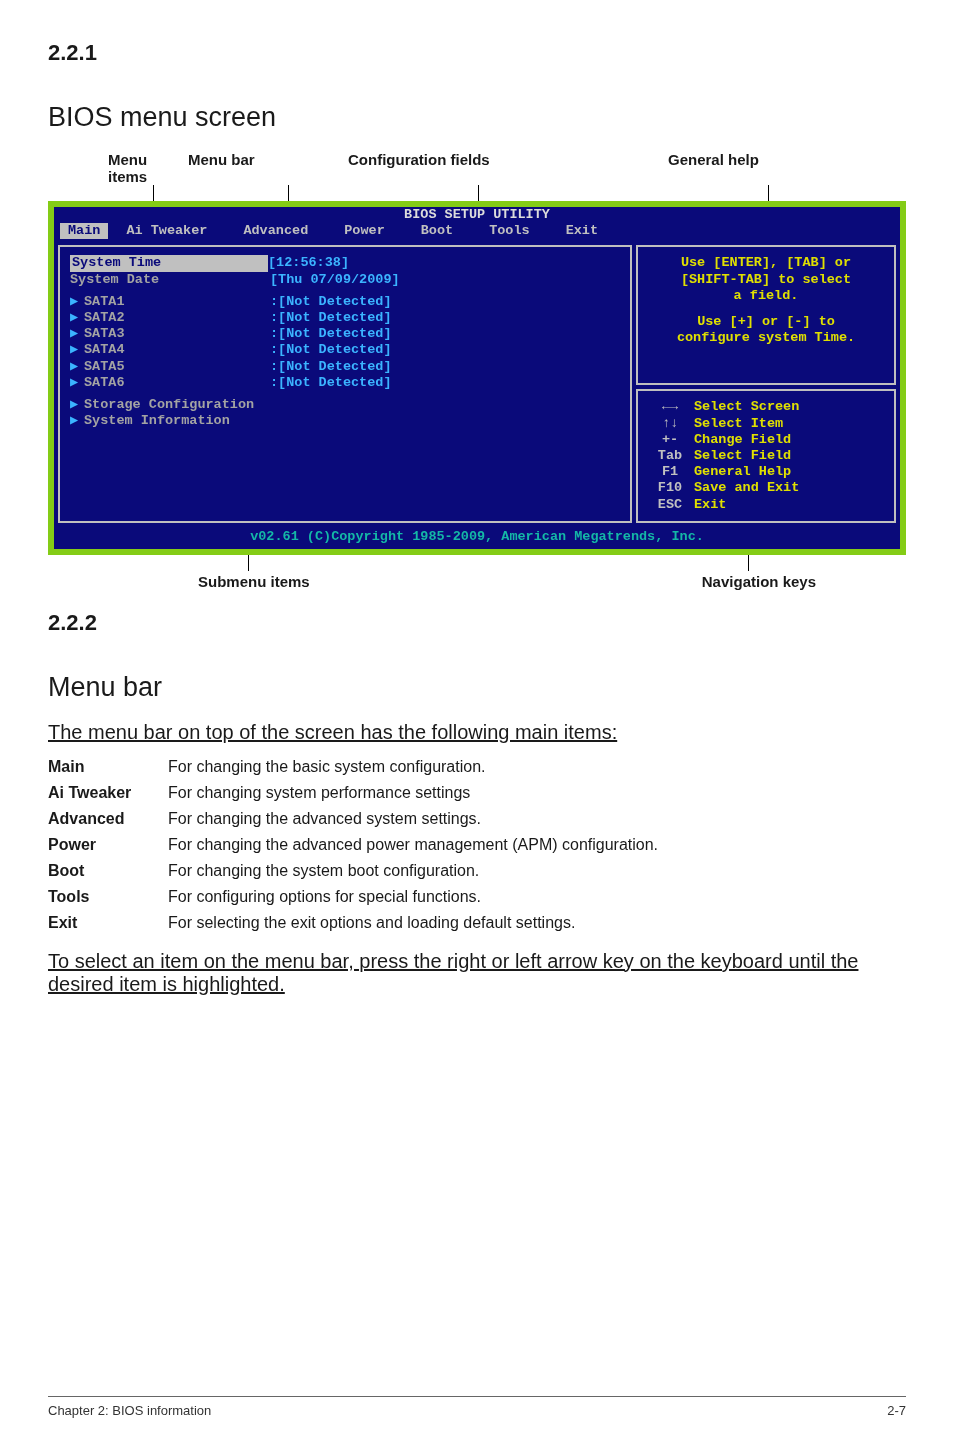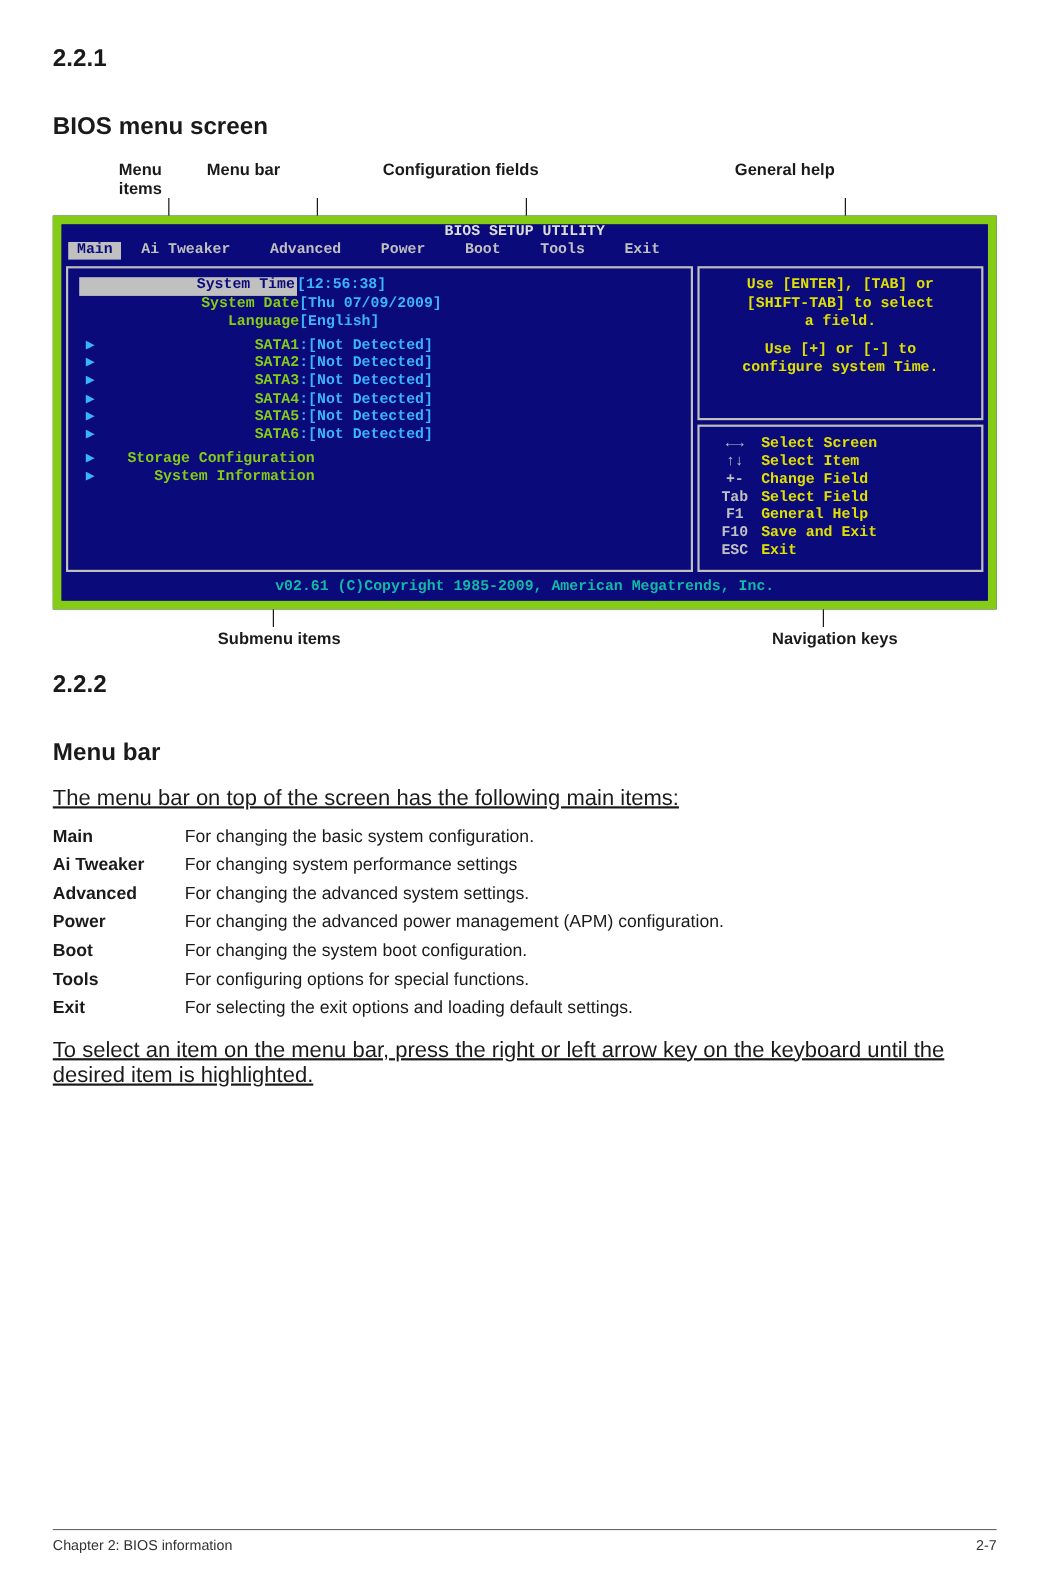--- a/index.html
+++ b/index.html
@@ -12,33 +12,33 @@
     background: #fff;
   }
   .section-hdr {
     display: flex;
     align-items: baseline;
     gap: 36px;
     margin-bottom: 18px;
     flex-direction: column;
   }
   .section-num { font-size: 22px; font-weight: bold; }
-  .section-title { font-size: 22px; font-weight: bold; text-align: right; }
+  .section-title { font-size: 27px; font-weight: normal; text-align: right; }
 
   
   .labels-top { display:flex; font-weight:bold; font-size:15px; margin-bottom:0; }
   .labels-top div { position: relative; }
   .lt-menuitems { width: 140px; padding-left: 60px; }
   .lt-menubar   { width: 160px; }
   .lt-config    { width: 230px; }
   .lt-general   { flex:1; padding-left: 90px; }
 
   
   .bios-box {
-    border: 8px solid #84cc16;
+    border: 6px solid #84cc16;
     font-family: "Courier New", monospace;
     font-size: 13.5px;
     font-weight: bold;
     line-height: 1.2;
     background: #0a0a7a; 
     color: #e0e000;
   }
   .bios-titlebar {
     text-align: center;
     color: #dcdcdc;
@@ -63,21 +63,20 @@
     display:flex;
     background:#0a0a7a;
     padding: 4px;
   }
   .bios-left {
     flex:1;
     border: 2px solid #bfbfbf;
     padding: 8px 10px;
     margin-right:4px;
     min-height: 260px;
-    text-align: right;
   }
   .bios-right {
     width: 260px;
     display:flex;
     flex-direction:column;
     text-align:center;
   }
   .bios-right-top {
     border: 2px solid #bfbfbf;
     padding: 8px 10px;
@@ -86,21 +85,21 @@
     height: 140px;
   }
   .bios-right-bot {
     border: 2px solid #bfbfbf;
     padding: 8px 8px;
     color:#e0e000;
     margin-top:4px;
     flex:1;
   }
   .field-row { display:flex; }
-  .field-label { width: 200px; color:#84cc16; }
+  .field-label { width: 200px; color:#a3a3a3; }
   .field-label.sel { background:#c0c0c0; color:#0a0a7a; padding:0 2px; width:198px; }
   .field-val { color:#3bb4ff; }
   .tri { color:#3bb4ff; display:inline-block; width:14px; }
   .nav-row { display:flex; }
   .nav-key { width:48px; color:#c0c0c0; }
   .nav-act { color:#e0e000; }
   .bios-copyright {
     background:#0a0a7a;
     color:#14b8a6;
     text-align:center;
@@ -171,24 +170,20 @@
   <div class="bios-body">
     <div class="bios-left">
       <div class="field-row">
         <span class="field-label sel">System Time</span>
         <span class="field-val">[12:56:38]</span>
       </div>
       <div class="field-row">
         <span class="field-label">System Date</span>
         <span class="field-val">[Thu 07/09/2009]</span>
       </div>
-      <div class="field-row">
-        <span class="field-label">Language</span>
-        <span class="field-val">[English]</span>
-      </div>
       <div style="height:6px"></div>
       <div class="field-row">
           <span class="tri">▶</span>
           <span class="field-label" style="width:186px">SATA1</span>
           <span class="field-val">:[Not Detected]</span>
         </div>
       <div class="field-row">
           <span class="tri">▶</span>
           <span class="field-label" style="width:186px">SATA2</span>
           <span class="field-val">:[Not Detected]</span>

